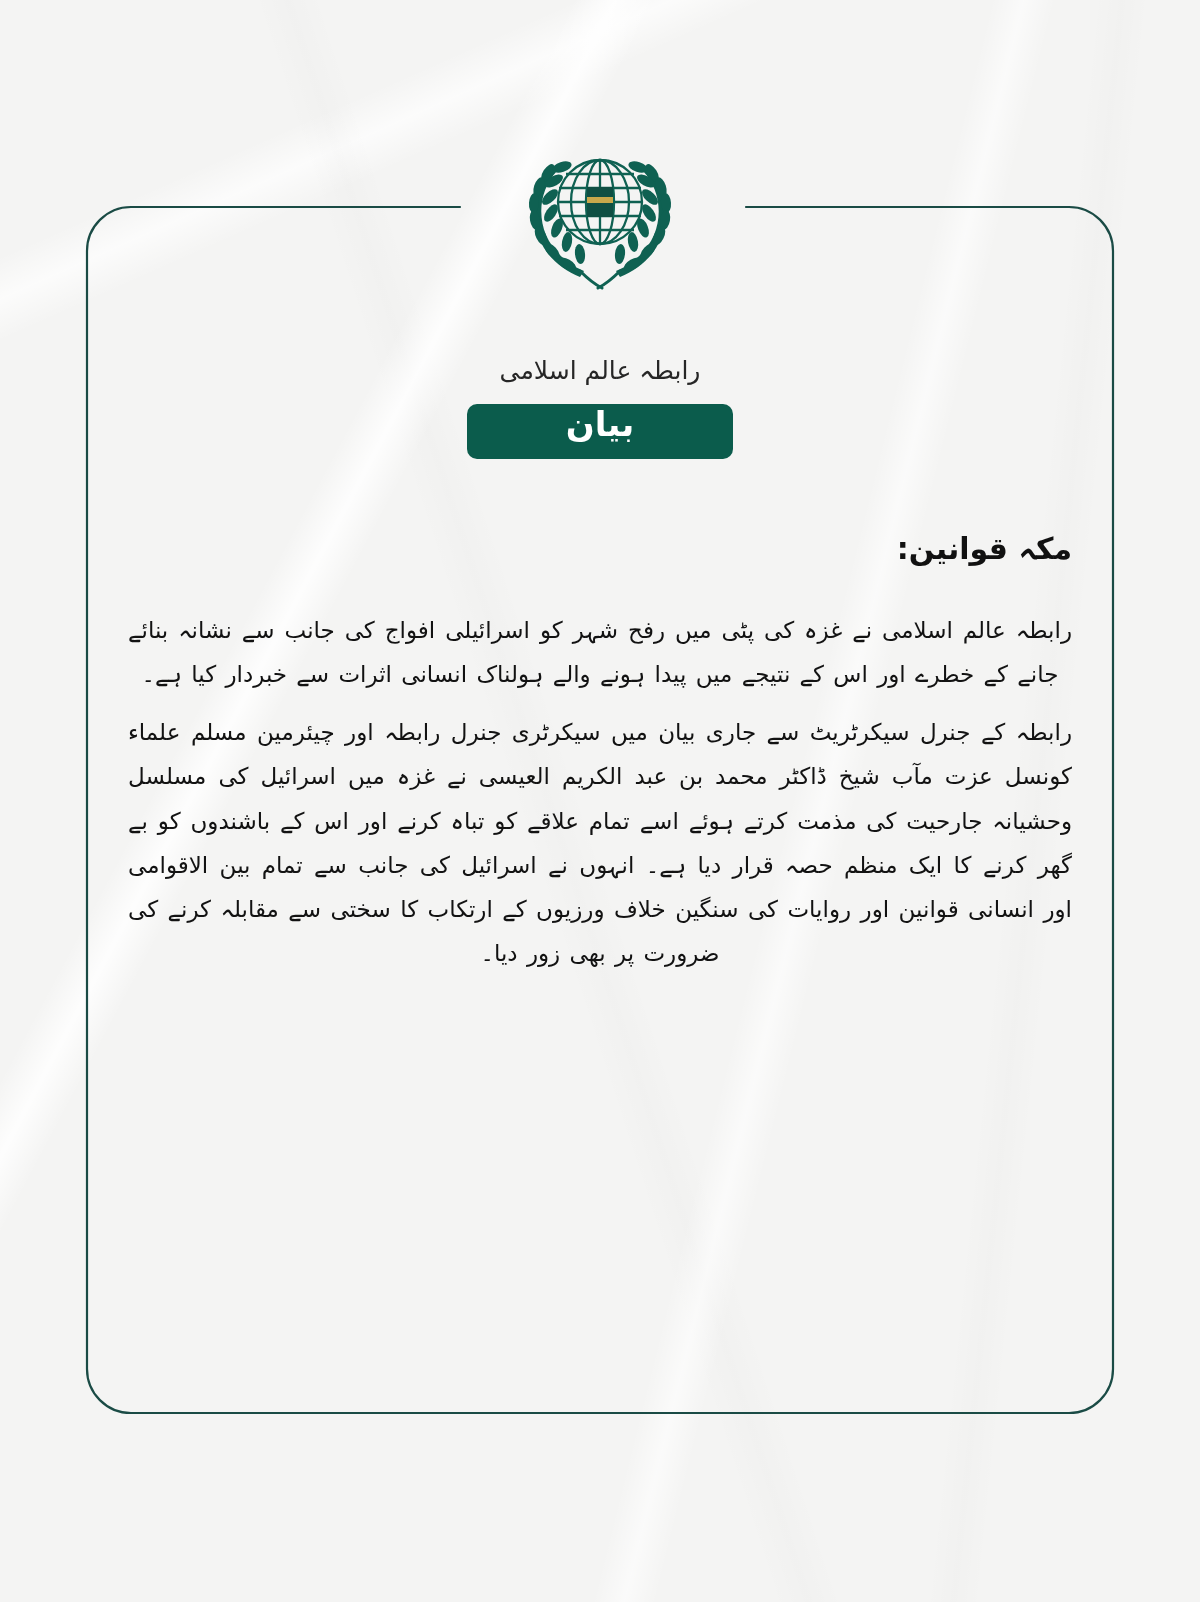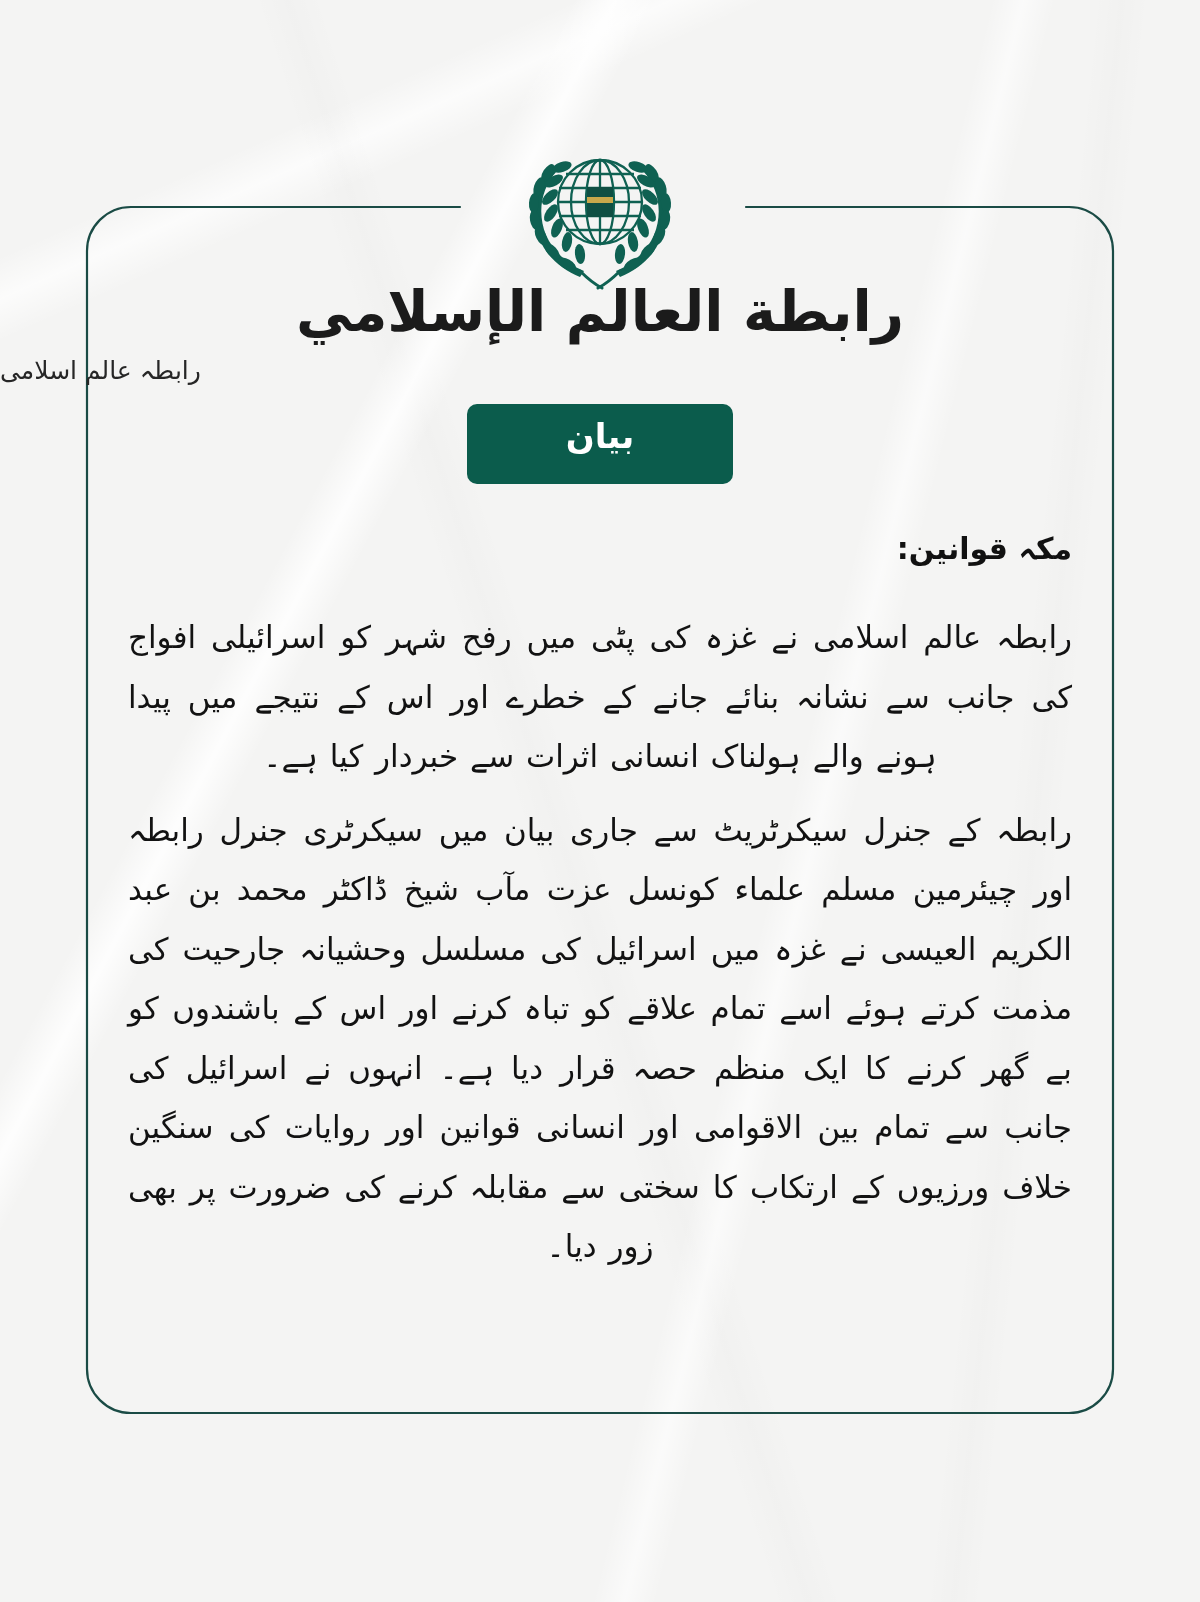--- a/index.html
+++ b/index.html
@@ -72,21 +72,21 @@
     color: #1b1b1b;
     letter-spacing: -1px;
     line-height: 1;
     z-index: 3;
     direction: rtl;
   }
   .wordmark-ur {
     position: absolute;
     left: 0; right: 0;
     top: 358px;
-    text-align: left;
+    text-align: center;
     font-family: "DejaVu Sans", sans-serif;
     font-size: 25px;
     font-weight: 400;
     color: #262626;
     letter-spacing: 3px;
     line-height: 1;
     z-index: 3;
     direction: rtl;
   }
 
@@ -94,21 +94,21 @@
   .badge-wrap {
     position: absolute;
     left: 0; right: 0;
     top: 404px;
     display: flex;
     justify-content: center;
     z-index: 3;
   }
   .badge {
     width: 266px;
-    height: 80px;
+    height: 55px;
     background: #0b5c4c;
     border-radius: 10px;
     display: flex;
     align-items: center;
     justify-content: center;
     color: #ffffff;
     font-family: "DejaVu Sans", sans-serif;
     font-size: 34px;
     font-weight: 700;
     direction: rtl;
@@ -133,21 +133,21 @@
   .dateline {
     text-align: right;
     text-align-last: right;
     font-size: 30px;
     font-weight: 600;
     line-height: 1.4;
     margin: 0 0 38px 0;
     color: #111111;
   }
   .para {
-    font-size: 31px;
+    font-size: 23px;
     line-height: 1.92;
     margin: 0 0 14px 0;
     font-weight: 400;
     color: #121212;
     text-align: justify;
     text-align-last: center;
     word-spacing: 2px;
   }
   .para:last-child { margin-bottom: 0; }
 </style>
@@ -225,21 +225,20 @@
         </g>
       </g>
 
       <g stroke="#0f6152" stroke-width="3" fill="none" stroke-linecap="round">
         <path d="M 68 131 C 78 141 86 146 90 148"></path>
         <path d="M 108 131 C 98 141 90 146 86 148"></path>
       </g>
     </svg>
   </div>
 
-  <div class="wordmark-ar">رابطة العالم الإسلامي</div>
 
   <div class="wordmark-ur">رابطہ عالم اسلامی</div>
 
   <div class="badge-wrap">
     <div class="badge">بیان</div>
   </div>
 
   <div class="content">
     <div class="dateline">مکہ قوانین:</div>
 

